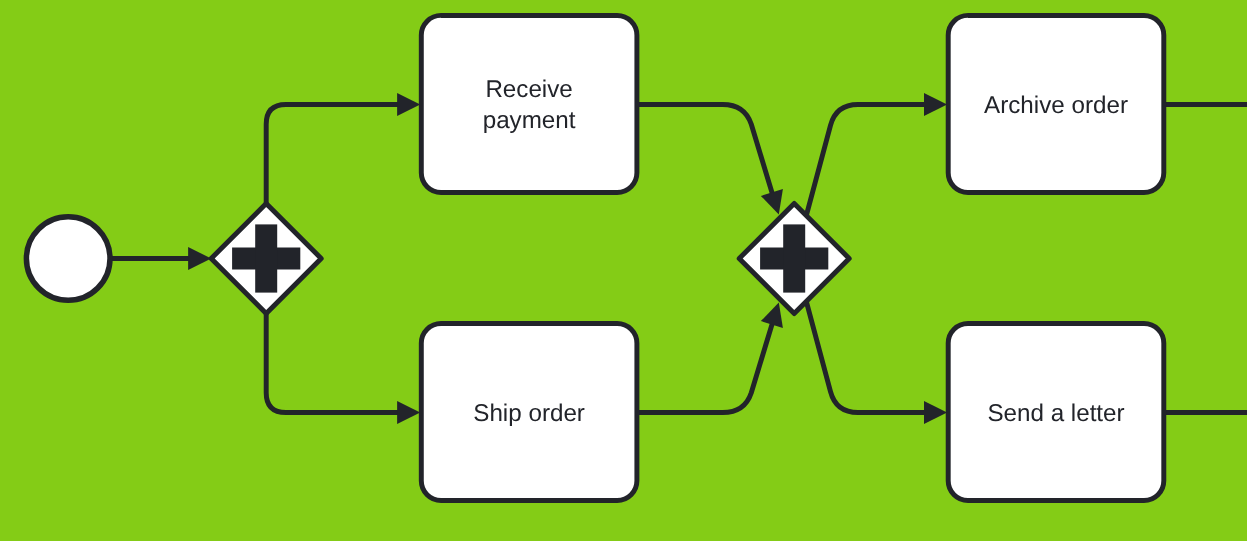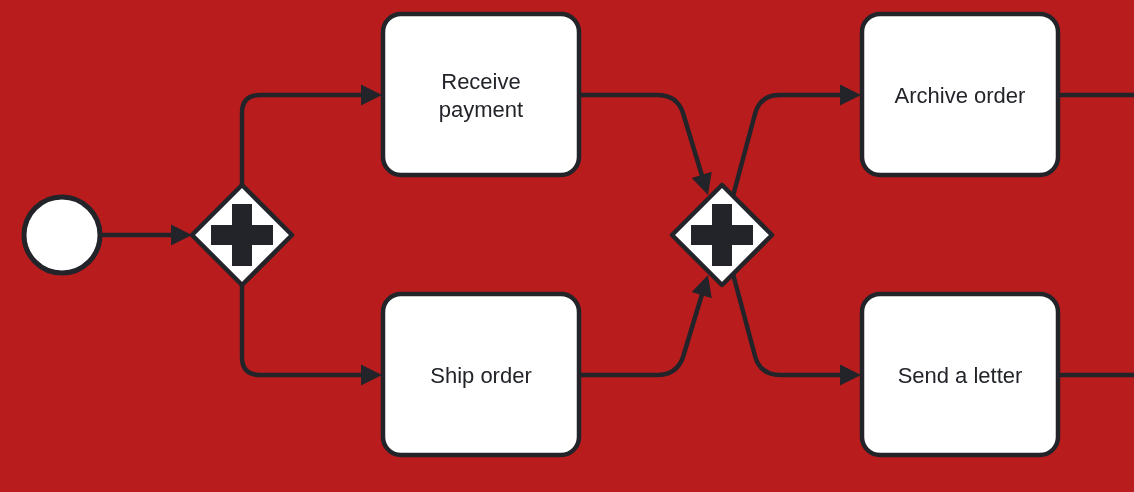--- a/index.html
+++ b/index.html
@@ -4,21 +4,21 @@
 <style>
   html, body {
     margin: 0;
     padding: 0;
     background: #ffffff;
   }
   .canvas {
     position: relative;
     width: 1134px;
     height: 492px;
-    background: #b91c1c;
+    background: #84cc16;
     overflow: hidden;
     font-family: "Liberation Sans", sans-serif;
   }
   svg {
     display: block;
   }
   .bpmn-label {
     font-family: "Liberation Sans", sans-serif;
     font-size: 22px;
   }

